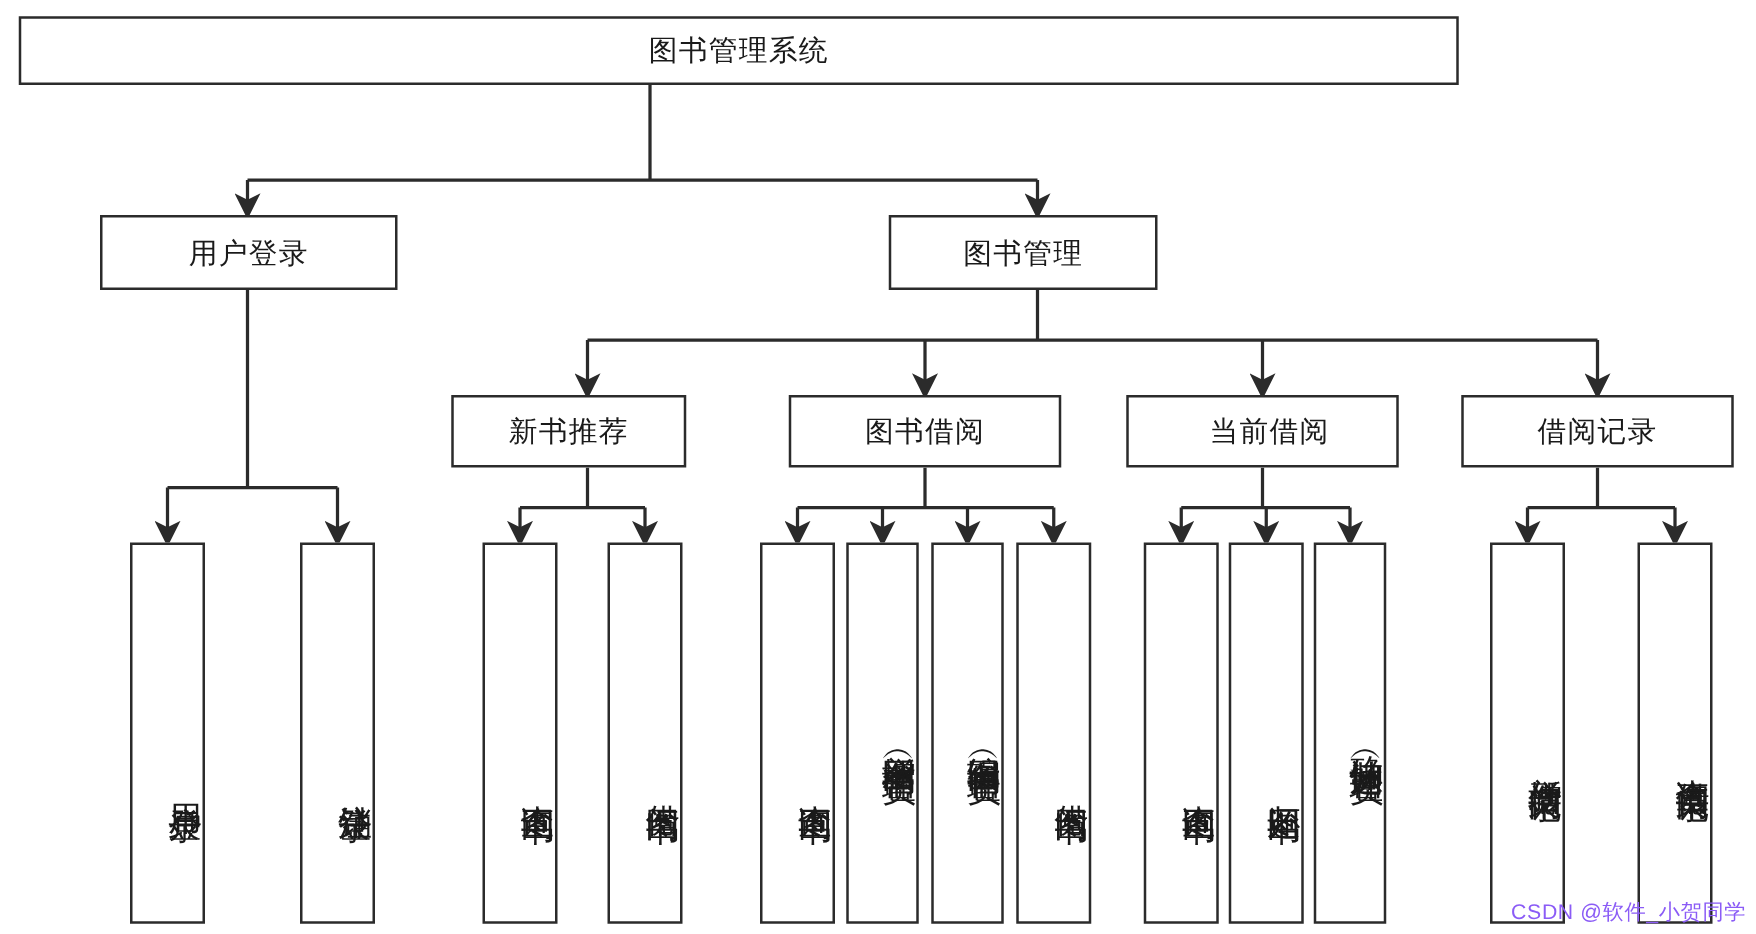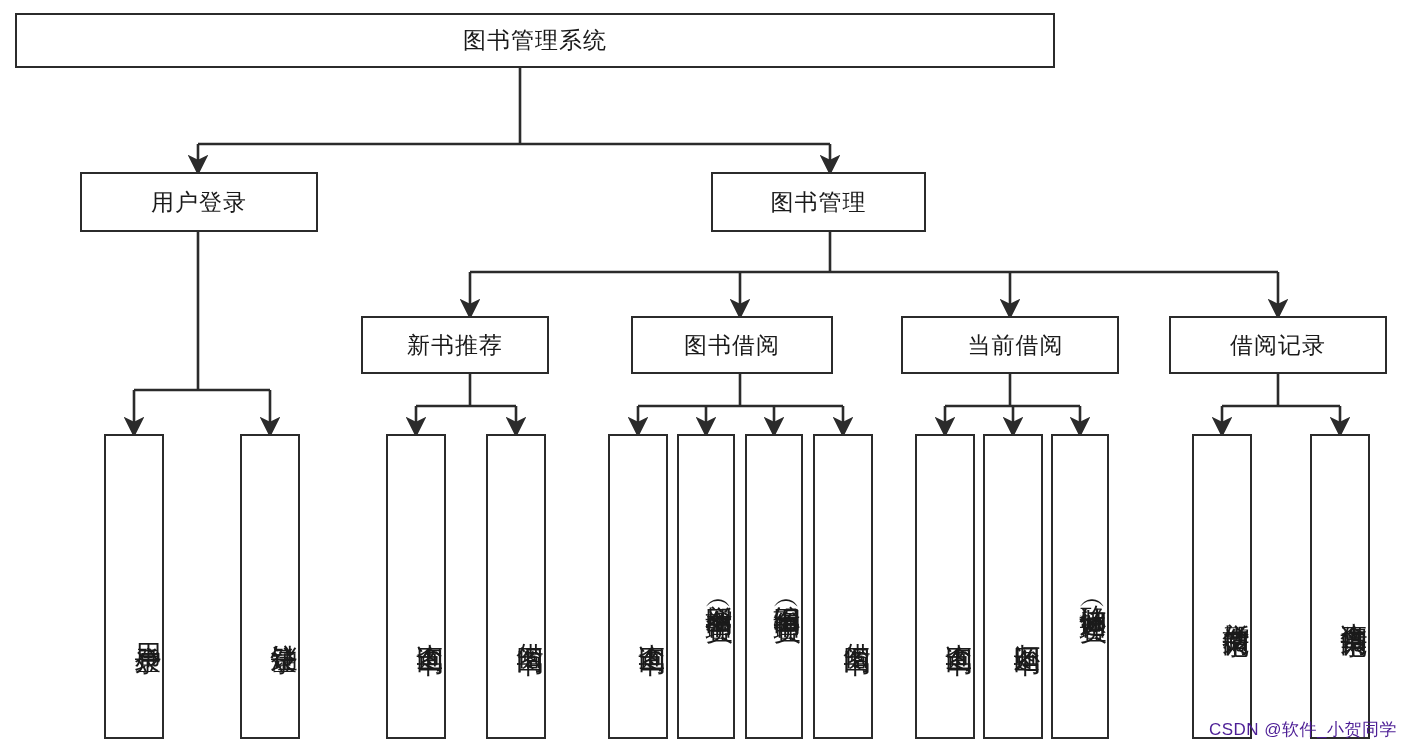--- a/index.html
+++ b/index.html
@@ -52,21 +52,21 @@
     white-space: nowrap;
   }
   .node-v.pad-top-lg { padding-top: 78px; }
   .node-v.pad-top-md { padding-top: 40px; }
   .node-v.pad-top-sm { padding-top: 10px; }
   #watermark {
     position: absolute;
     right: 8px;
     bottom: 6px;
     font-size: 17px;
-    color: #4c1d95;
+    color: #8b5cf6;
     white-space: nowrap;
     letter-spacing: 0.5px;
   }
 </style>
 </head>
 <body>
 
 <div id="canvas">
 
   <svg id="wires" viewBox="0 0 1405 747">
@@ -112,27 +112,27 @@
       <path d="M 1013 406 L 1013 434" marker-end="url(#arrow)"></path>
       <path d="M 1080 406 L 1080 434" marker-end="url(#arrow)"></path>
 
       <path d="M 1278 374 L 1278 406"></path>
       <path d="M 1222 406 L 1340 406"></path>
       <path d="M 1222 406 L 1222 434" marker-end="url(#arrow)"></path>
       <path d="M 1340 406 L 1340 434" marker-end="url(#arrow)"></path>
     </g>
   </svg>
 
-  <div class="node node-h" style="left:15px; top:13px; width:1040px; height:55px;">图书管理系统</div>
+  <div class="node node-h" style="left:15px; top:13px; width:1152px; height:55px;">图书管理系统</div>
 
   <div class="node node-h" style="left:80px; top:172px; width:238px; height:60px;">用户登录</div>
   <div class="node node-h" style="left:711px; top:172px; width:215px; height:60px;">图书管理</div>
 
   <div class="node node-h" style="left:361px; top:316px; width:188px; height:58px;">新书推荐</div>
-  <div class="node node-h" style="left:631px; top:316px; width:202px; height:58px;text-align:right;">图书借阅</div>
+  <div class="node node-h" style="left:631px; top:316px; width:218px; height:58px;text-align:right;">图书借阅</div>
   <div class="node node-h" style="left:901px; top:316px; width:218px; height:58px;padding-left:11px;">当前借阅</div>
   <div class="node node-h" style="left:1169px; top:316px; width:218px; height:58px;">借阅记录</div>
 
   <div class="node node-v pad-top-lg" style="left:104px; top:434px; width:60px; height:305px;">用户登录</div>
   <div class="node node-v pad-top-lg" style="left:240px; top:434px; width:60px; height:305px;">注销登录</div>
 
   <div class="node node-v pad-top-lg" style="left:386px; top:434px; width:60px; height:305px;">查询图书</div>
   <div class="node node-v pad-top-lg" style="left:486px; top:434px; width:60px; height:305px;">借阅图书</div>
 
   <div class="node node-v pad-top-lg" style="left:608px; top:434px; width:60px; height:305px;">查询图书</div>

